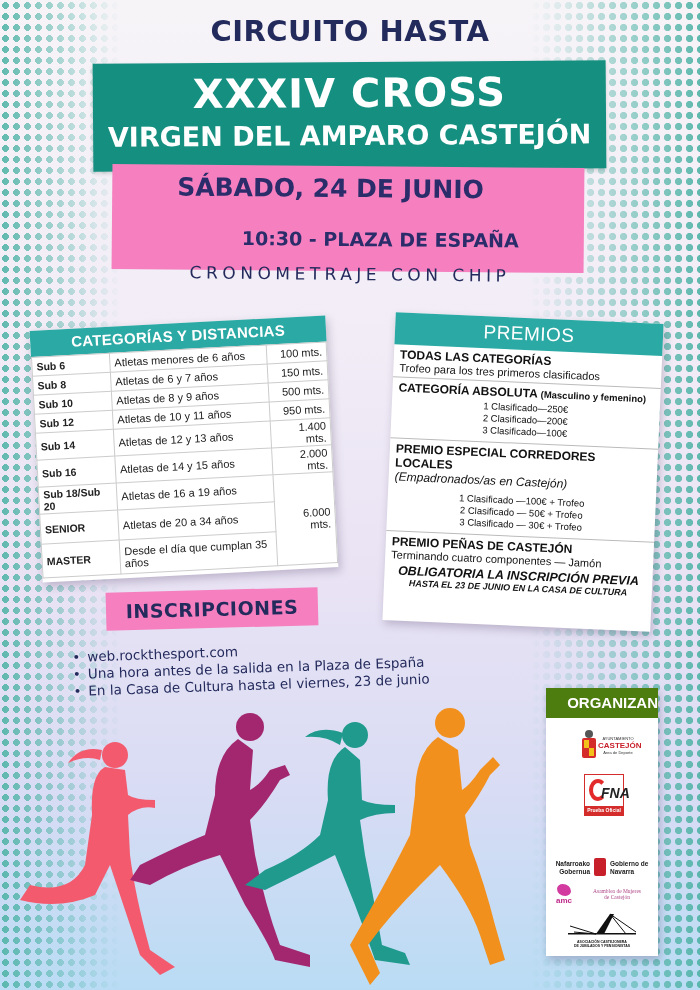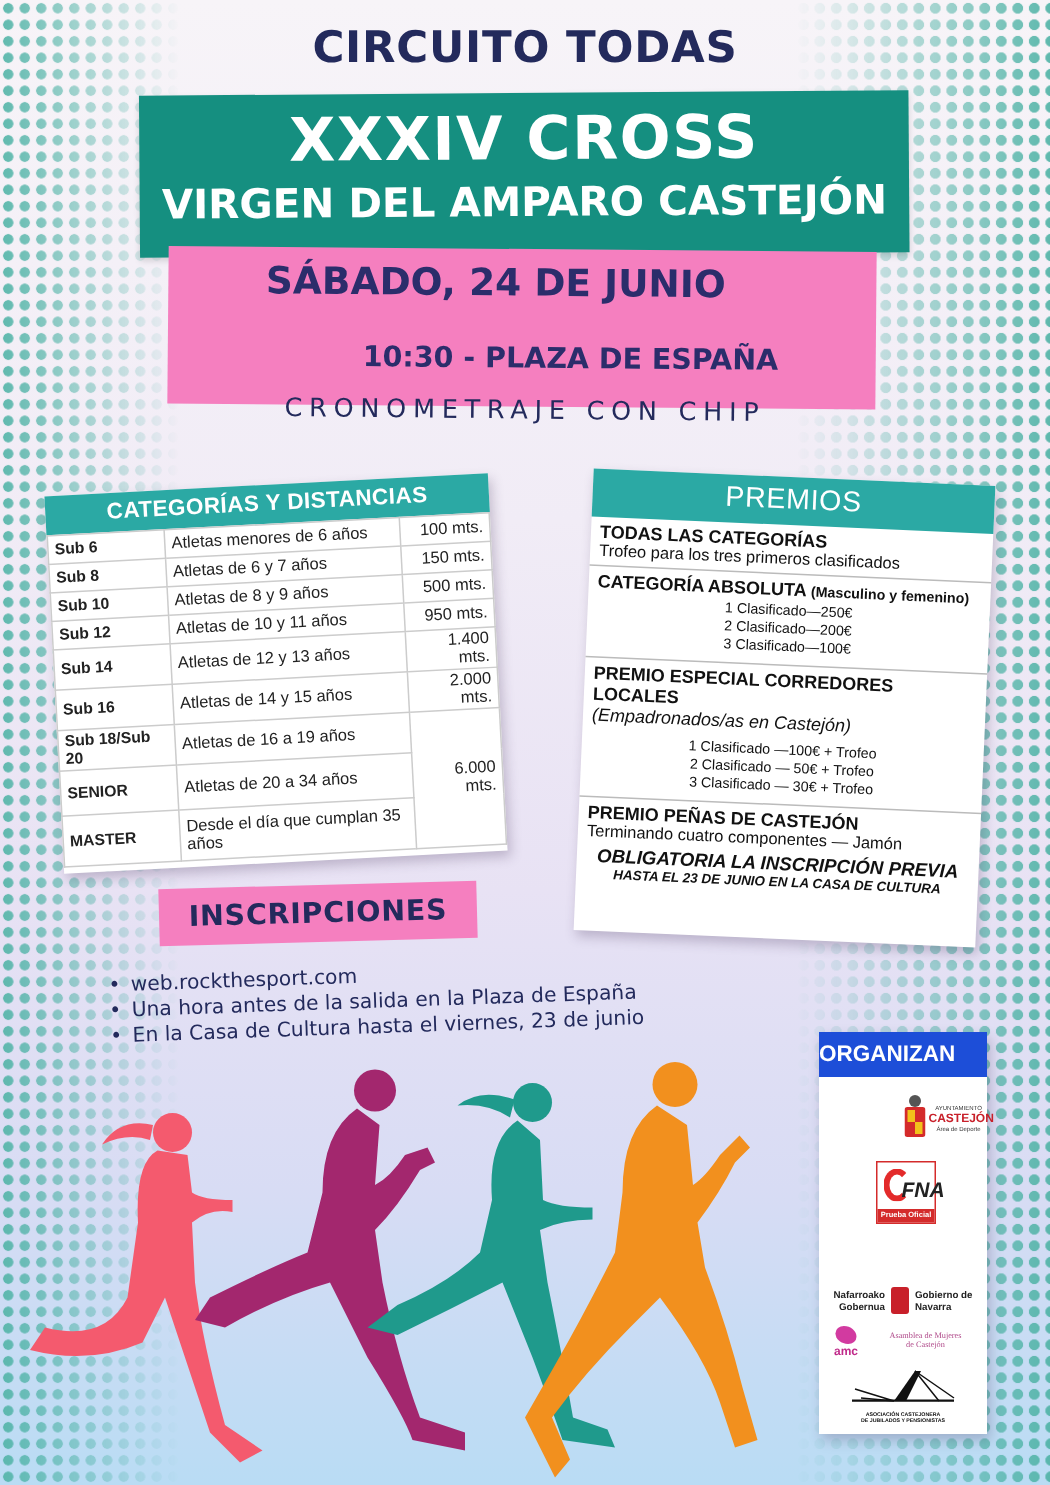--- a/index.html
+++ b/index.html
@@ -117,33 +117,33 @@
 
   .runners {
     position: absolute; left: 10px; top: 705px; width: 520px; height: 285px;
   }
 
   .org-card {
     position: absolute; left: 546px; top: 688px; width: 112px; height: 268px;
     background: #fff; box-shadow: 2px 4px 8px rgba(60,40,80,0.25);
   }
   .org-card .hdr {
-    background: #1d4ed8; color: #fff; text-align: left; font-size: 15px;
+    background: #4d7c0f; color: #fff; text-align: right; font-size: 15px;
     height: 30px; line-height: 30px; font-weight: bold;
   }
   .logo { position: absolute; }
   .org-small { font-size: 6px; color: #333; text-align: center; }
 </style>
 </head>
 <body>
 
 <div class="dots-left"></div>
 <div class="dots-right"></div>
 
-<div class="top-title">CIRCUITO TODAS</div>
+<div class="top-title">CIRCUITO HASTA</div>
 
 <div class="teal-banner">
   <div class="l1">XXXIV CROSS</div>
   <div class="l2">VIRGEN DEL AMPARO CASTEJÓN</div>
 </div>
 
 <div class="pink-banner">
   <div class="d1">SÁBADO, 24 DE JUNIO</div>
   <div class="d2">10:30 - PLAZA DE ESPAÑA</div>
 </div>
@@ -259,21 +259,21 @@
   </g>
 
   <g fill="#f2901e">
     <circle cx="440" cy="18" r="15"></circle>
     <path d="M428 32 Q405 48 405 90 L400 130 Q380 170 360 205 L340 240 L360 280 L370 268 L358 240 Q380 210 410 180 L430 160 Q460 200 470 230 L480 260 L495 255 L485 220 Q475 180 460 140 L455 110 Q470 90 480 70 L490 60 L483 52 L470 65 Q460 80 452 85 L448 45 Z"></path>
   </g>
 </svg>
 
 <div class="org-card">
   <div class="hdr">ORGANIZAN</div>
-  <div class="logo" style="left:36px;top:42px;width:52px;height:36px;margin-left:21px;">
+  <div class="logo" style="left:36px;top:42px;width:52px;height:36px;">
     <svg width="14" height="30" viewBox="0 0 14 30">
       <rect x="0" y="8" width="14" height="20" rx="2" fill="#d42b2b"></rect>
       <rect x="2" y="10" width="5" height="8" fill="#f2c21b"></rect>
       <rect x="7" y="18" width="5" height="8" fill="#f2c21b"></rect>
       <circle cx="7" cy="4" r="4" fill="#555"></circle>
     </svg>
     <div style="position:absolute;left:16px;top:6px;width:40px;">
       <div class="org-small" style="font-size:4px">AYUNTAMIENTO</div>
       <div style="font-size:8px;font-weight:bold;color:#c8202a;text-align:center">CASTEJÓN</div>
       <div class="org-small" style="font-size:4px">Área de Deporte</div>

